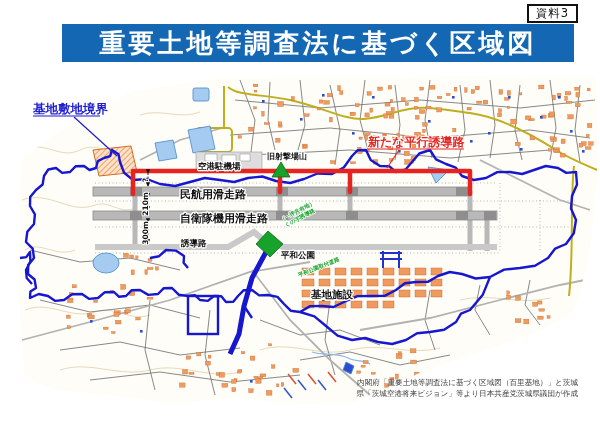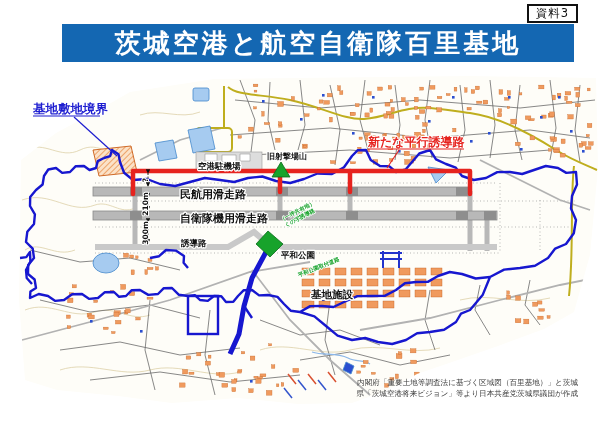--- a/index.html
+++ b/index.html
@@ -20,21 +20,21 @@
   .green-note{fill:var(--site-green);font-weight:bold;font-size:5.5px;paint-order:stroke;stroke:#fff;stroke-width:1.4px;}
   .credit{fill:#3a3a3a;font-size:7.6px;}
   .boundary{stroke:var(--boundary-blue);fill:none;stroke-width:2.4;stroke-linejoin:round;}
 </style>
 </head>
 <body>
 
 <div id="page">
   <div id="doc-label">資料3</div>
   <div id="banner">
-    <span class="t">茨城空港と航空自衛隊百里基地</span>
+    <span class="t">重要土地等調査法に基づく区域図</span>
   </div>
 
   <svg id="mapsvg" width="600" height="424" viewBox="0 0 600 424">
     <defs>
       <clipPath id="mapclip">
         <polygon points="130,92 214,79 470,76 596,78 598,168 590,255 574,312 544,329 498,346 452,362 417,374 388,390 352,403 298,404 238,398 172,403 118,396 57,390 25,380 19,300 21,160 56,133 97,111"></polygon>
       </clipPath>
       <pattern id="hatch" width="4" height="4" patternUnits="userSpaceOnUse" patternTransform="rotate(45)">
         <rect width="4" height="4" fill="#fbe2c8"></rect>
           <line x1="0" y1="0" x2="0" y2="4" stroke="#e88840" stroke-width="1.4"></line>

